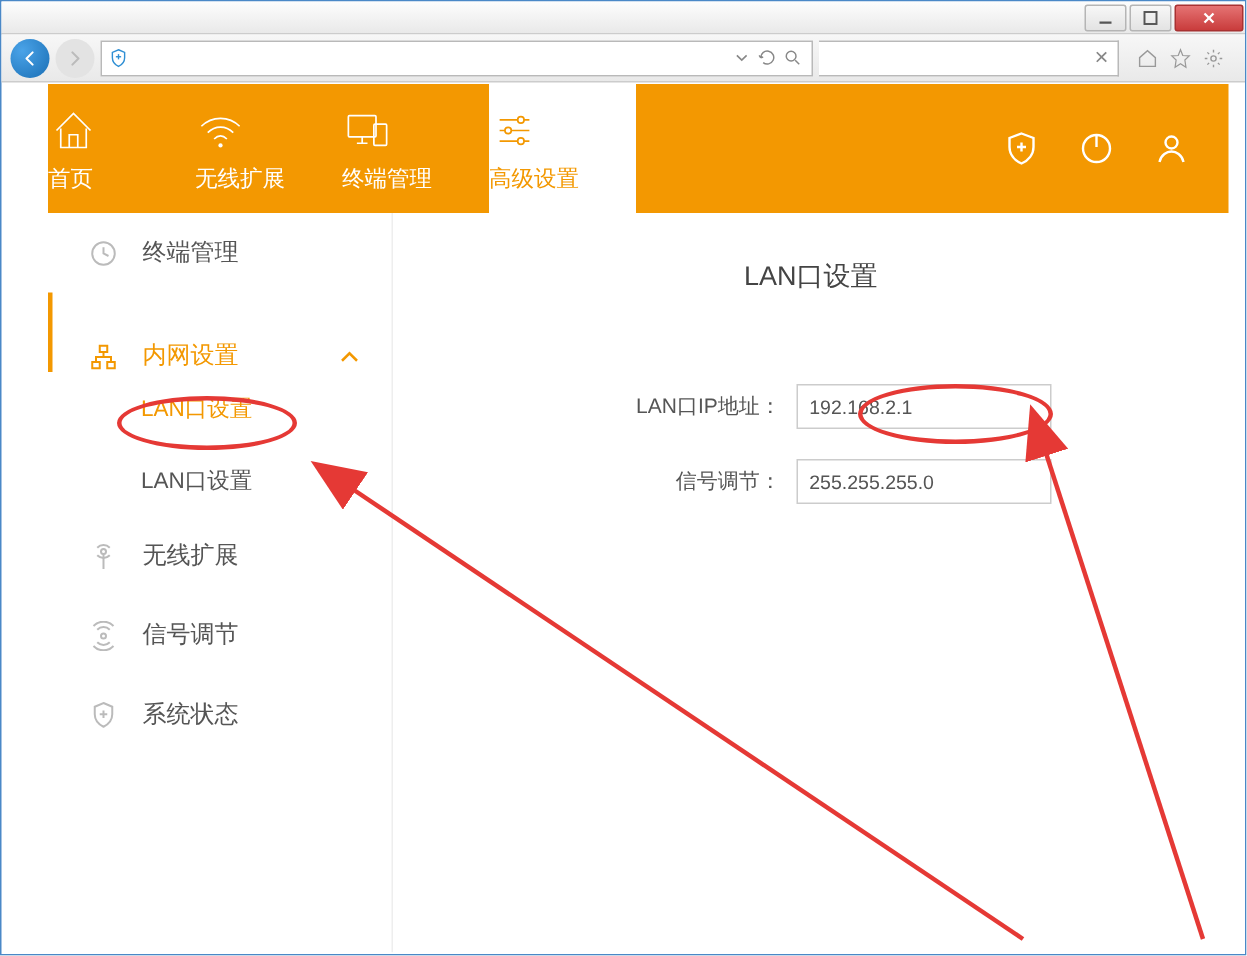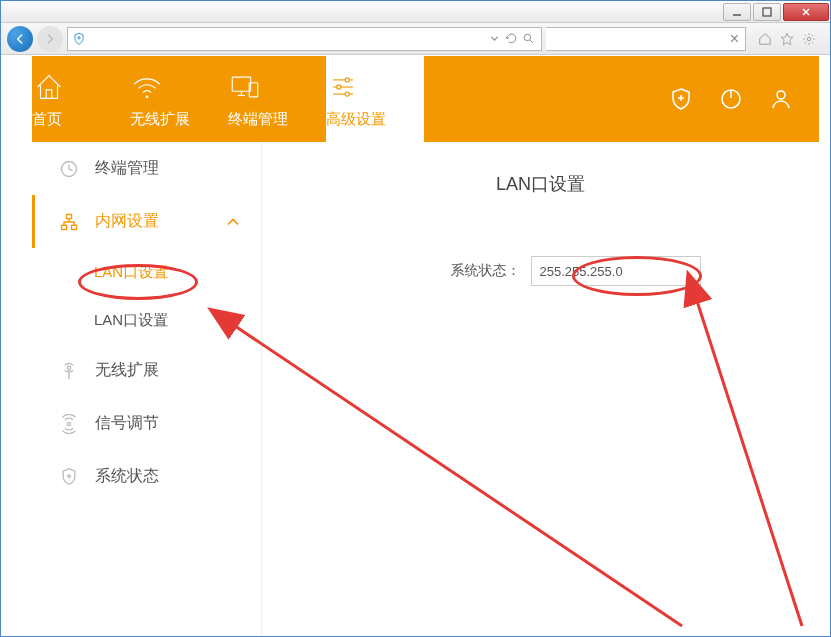--- a/index.html
+++ b/index.html
@@ -39,21 +39,21 @@
   .topnav .tab-item svg{width:34px;height:34px;stroke:currentColor;fill:none;stroke-width:1.6;}
   .topnav .spacer{flex:1;}
   .topnav .right-icons{display:flex;align-items:center;gap:26px;padding-right:26px;}
   .topnav .right-icons svg{width:24px;height:24px;stroke:#fff;fill:none;stroke-width:1.6;}
 
   
   .body{position:absolute; top:86px; left:0; right:0; bottom:0; display:flex; background:#fff;}
   .sidebar{width:230px; background:#fff; border-right:1px solid #eee;}
   .side-item{height:53px; display:flex; align-items:center; padding-left:24px; gap:16px; color:#555; font-size:16px; cursor:pointer; border-left:3px solid transparent;}
   .side-item svg{width:20px;height:20px;stroke:#bbb;fill:none;stroke-width:1.6;}
-  .side-item.active{ border-left-color:#f39801; color:#f39801;}
+  .side-item.active{ border-left-color:#f39801; color:#f39801;align-items:flex-end;}
   .side-item.active svg{stroke:#f39801;}
   .side-item .chev{margin-left:auto; margin-right:18px;}
   .side-sub{height:48px; display:flex; align-items:center; padding-left:62px; font-size:15px; color:#555; cursor:pointer;}
   .side-sub.active{color:#f39801;}
 
   .main{flex:1; padding:24px 30px; position:relative;}
   .panel-title{text-align:center; font-size:18px; color:#444; margin-top:6px; margin-bottom:60px;}
   .form-row{display:flex; align-items:center; justify-content:center; gap:10px; margin-bottom:20px;}
   .form-row label{width:140px; text-align:right; font-size:14px; color:#555;}
   .form-row input{width:170px; height:30px; border:1px solid #ccc; padding:0 8px; font-size:13px; color:#555;}
@@ -242,21 +242,25 @@
                 <line x1="12" y1="8" x2="12" y2="14"></line>
                 <line x1="9" y1="11" x2="15" y2="11"></line>
               </svg>
             <span>系统状态</span>
           </div>
         </div>
 
         <div class="main">
           <div class="panel-title">LAN口设置</div>
           <div class="form-row">
-            <label>系统状态：</label>
+            <label>LAN口IP地址：</label>
+            <input type="text" value="192.168.2.1" style="">
+          </div>
+          <div class="form-row">
+            <label>信号调节：</label>
             <input type="text" value="255.255.255.0" style="">
           </div>
         </div>
       </div>
 
       <div class="anno ellipse" style="left:46px; top:208px; width:120px; height:36px;"></div>
       <div class="anno ellipse" style="left:540px; top:200px; width:130px; height:40px;"></div>
       <svg class="arrow-svg" style="left:0;top:0;" width="790" height="580">
         <defs>
           <marker id="ah" markerWidth="12" markerHeight="12" refX="2" refY="5" orient="auto">

